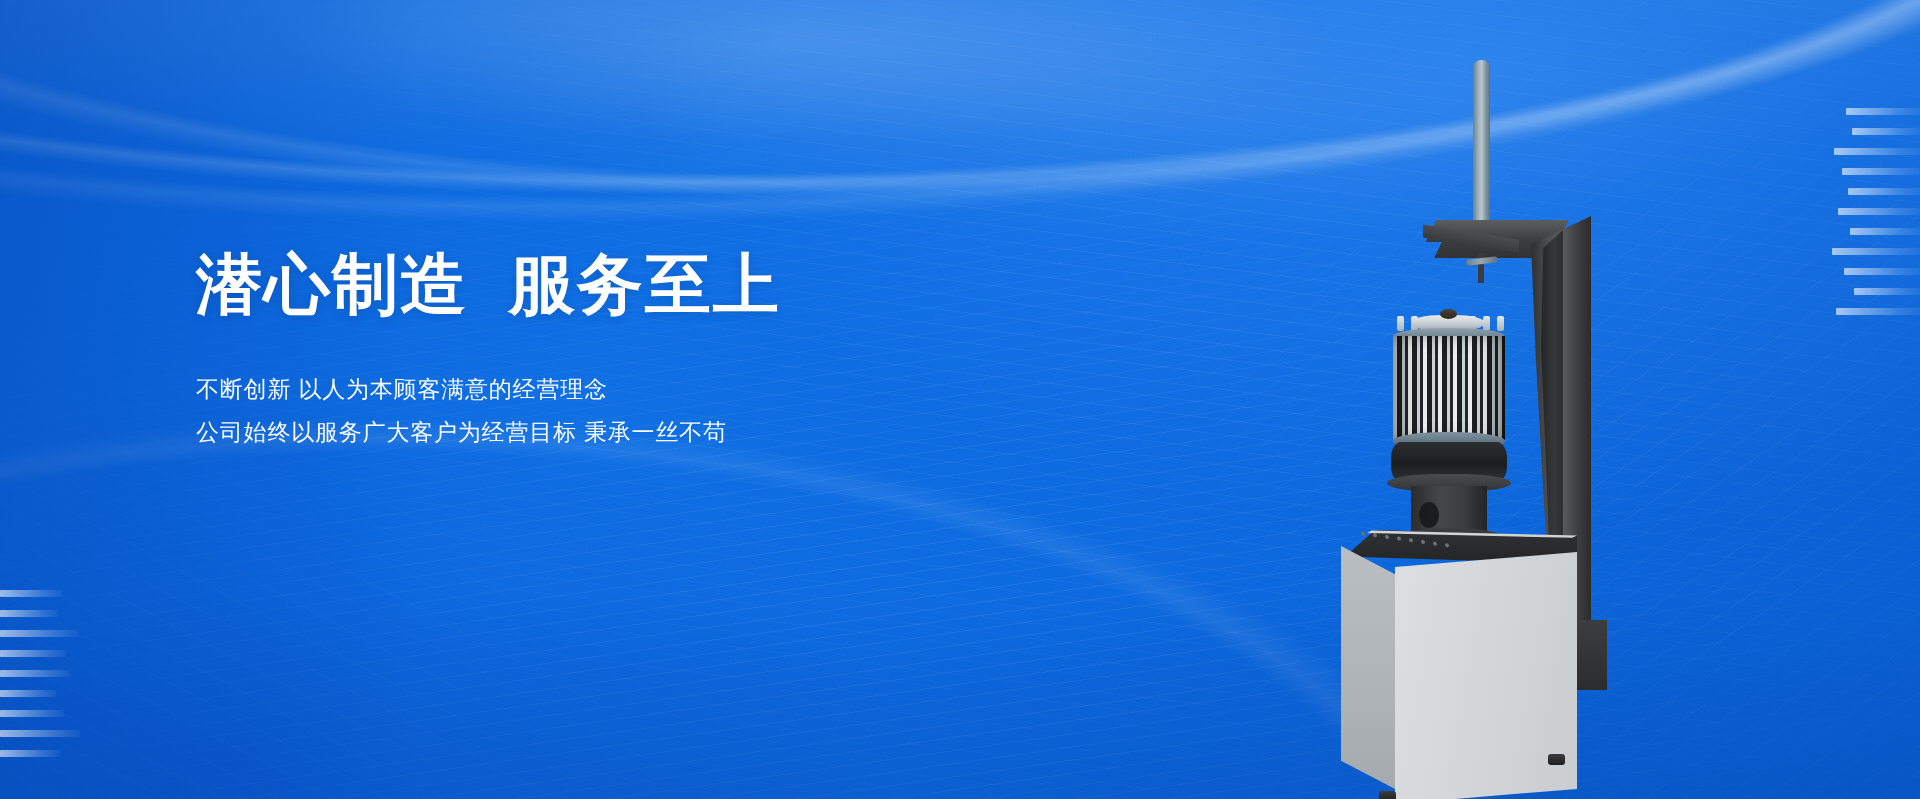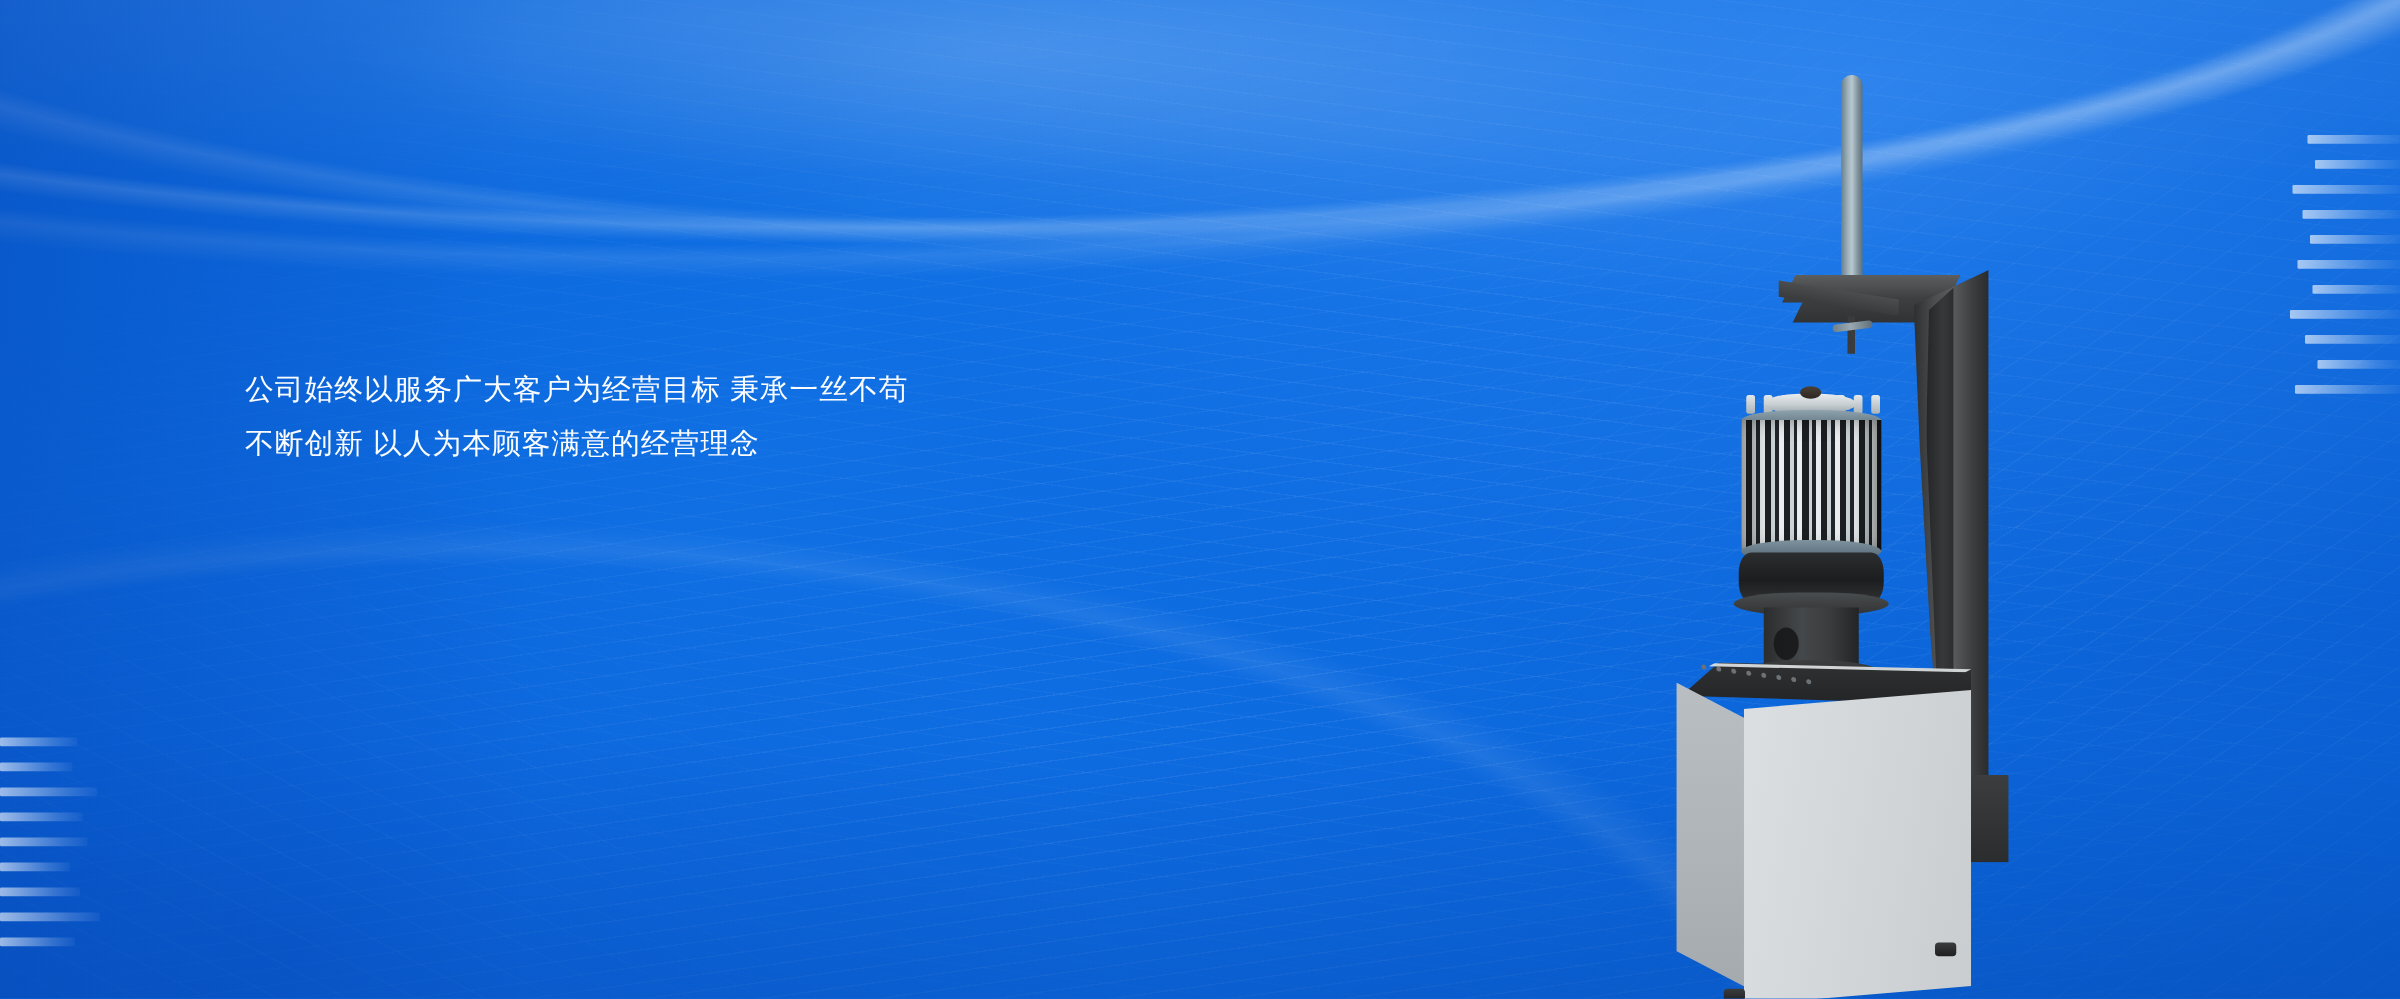--- a/index.html
+++ b/index.html
@@ -284,23 +284,24 @@
       <div class="tick" style="width: 78px;"></div>
       <div class="tick" style="width: 66px;"></div>
       <div class="tick" style="width: 70px;"></div>
       <div class="tick" style="width: 56px;"></div>
       <div class="tick" style="width: 64px;"></div>
       <div class="tick" style="width: 80px;"></div>
       <div class="tick" style="width: 60px;"></div>
     </div>
 
   <div class="copy">
+    <h1 class="headline">潜心制造  服务至上</h1>
     <div class="subcopy">
+      <div class="subline">不断创新 以人为本顾客满意的经营理念</div>
       <div class="subline">公司始终以服务广大客户为经营目标 秉承一丝不苟</div>
-      <div class="subline">不断创新 以人为本顾客满意的经营理念</div>
     </div>
   </div>
 
   <div class="machine">
     <div class="rod"></div>
     <div class="arm-top"></div>
     <div class="arm-top2"></div>
     <div class="arm-plate"></div>
     <div class="spindle"></div>
     <div class="spindle-tip"></div>

